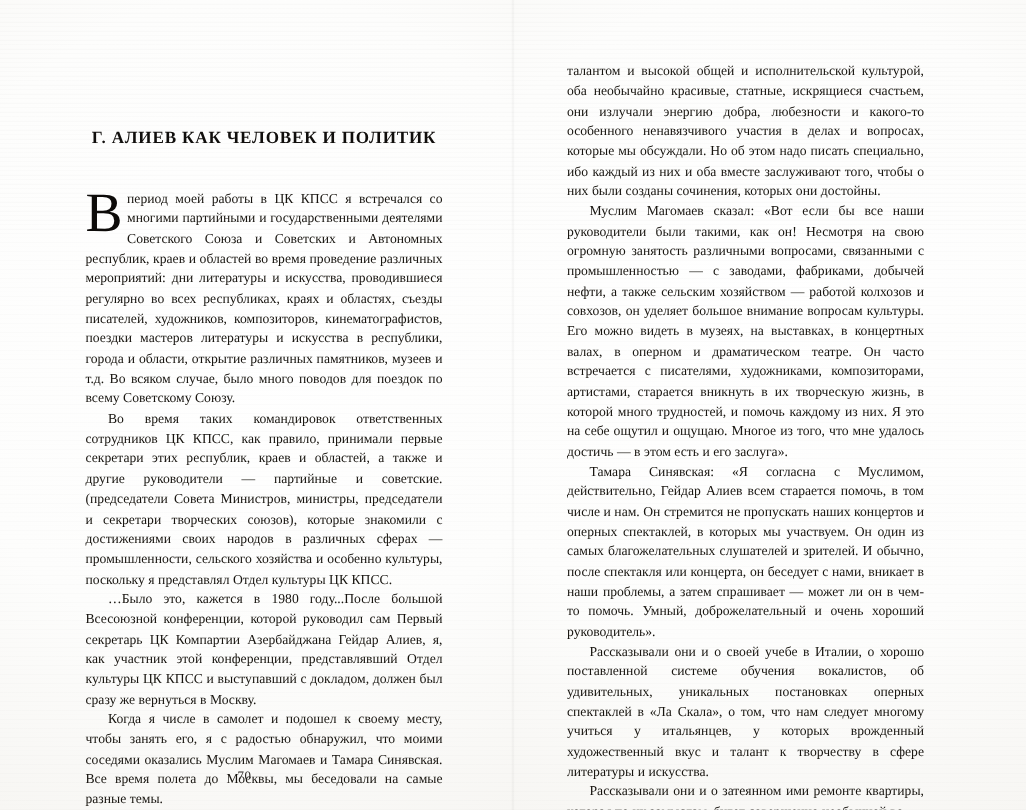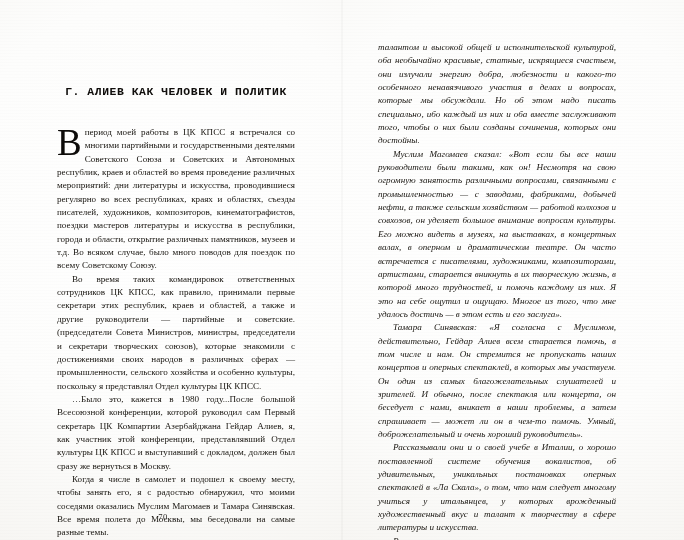--- a/index.html
+++ b/index.html
@@ -28,36 +28,35 @@
     position: relative;
     box-sizing: border-box;
     background:
       radial-gradient(circle at 50% 40%, #ffffff 0%, #fdfdfc 60%, #f7f6f3 100%);
   }
   .page-left {
     padding: 0 47px 0 57px;
   }
   .page-right {
     padding: 0 68px 0 36px;
-    font-style: italic;
   }
   .page-right .content {
     padding-top: 41px;
   }
   .chapter-title {
     text-align: center;
     font-size: 11.4px;
     font-weight: bold;
     letter-spacing: 0.55px;
     margin: 0;
     padding-top: 86px;
     padding-bottom: 0;
     color: #100e0c;
     white-space: nowrap;
-    font-family: Liberation Mono, monospace;
+    font-family: Liberation Serif, serif;
   }
   .content {
     padding-top: 28px;
   }
   p.para {
     margin: 0;
     text-align: justify;
     text-justify: inter-word;
     font-size: 9.1px;
     line-height: 13.35px;

